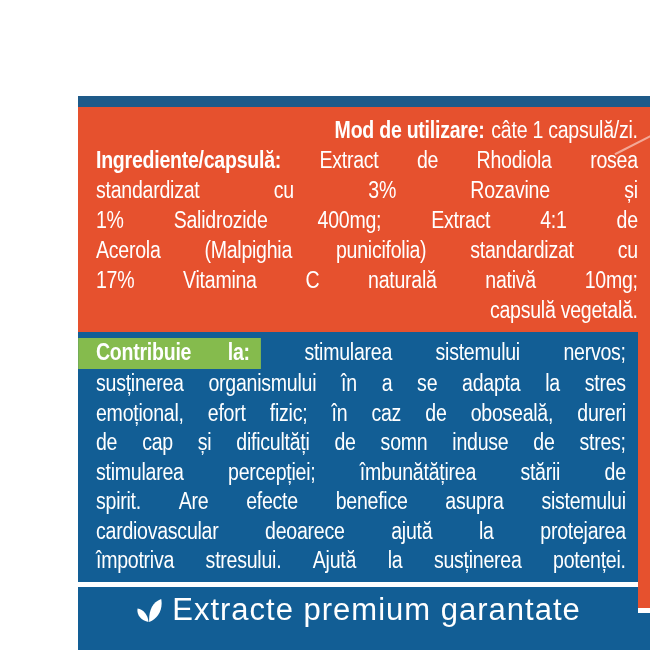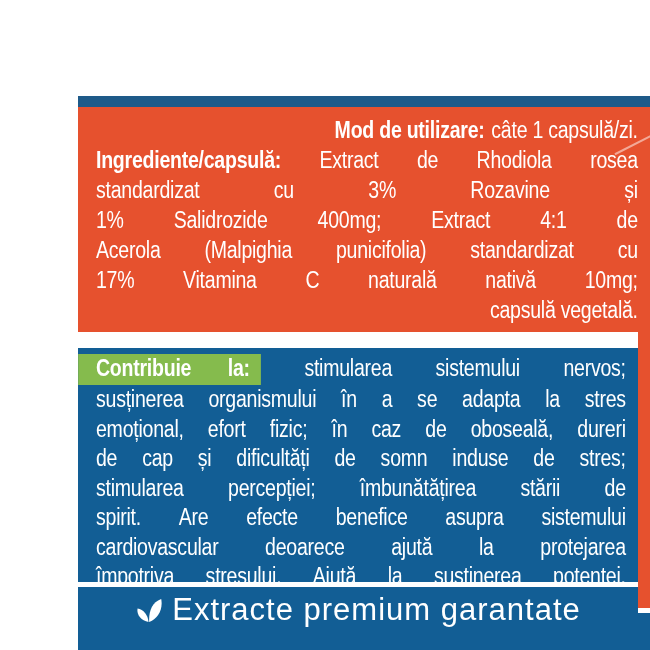--- a/index.html
+++ b/index.html
@@ -5,21 +5,21 @@
   html,body{margin:0;padding:0;background:#ffffff;}
   .canvas{
     position:relative;width:650px;height:650px;background:#ffffff;overflow:hidden;
     font-family:"Liberation Sans",sans-serif;
   }
   .label{position:absolute;left:78px;top:96px;width:572px;height:554px;background:#ffffff;text-align:right;}
   .abs{position:absolute;box-sizing:border-box;}
 
   .topbar{left:0;top:0;width:572px;height:11px;background:#1e5a89;}
   .orange-box{left:0;top:11px;width:572px;height:225px;background:#e6512e;padding:8px 12px 0 18px;overflow:hidden;}
-  .blue-box{left:0;top:236px;width:560px;height:250px;background:#125e95;padding:5px 12px 0 18px;overflow:hidden;margin-top:16px;}
+  .blue-box{left:0;top:236px;width:560px;height:250px;background:#125e95;padding:5px 12px 0 18px;overflow:hidden;}
   .divider{left:0;top:486px;width:560px;height:5px;background:#ffffff;}
   .band{left:0;top:491px;width:560px;height:63px;background:#125e95;display:flex;justify-content:center;align-items:flex-start;padding-top:6px;gap:9px;}
   .strip-orange{left:560px;top:236px;width:12px;height:276px;background:#e6512e;}
   .strip-blue{left:560px;top:517px;width:12px;height:37px;background:#125e95;}
   .crease{left:534px;top:34px;width:54px;height:2px;background:rgba(255,255,255,0.5);transform:rotate(-27deg);}
 
   .scaleWrap{transform:scaleX(0.85);transform-origin:0 0;width:117.6%;}
   .tline{
     color:#ffffff;font-size:23px;line-height:30px;letter-spacing:-0.3px;
     white-space:nowrap;font-weight:normal;

